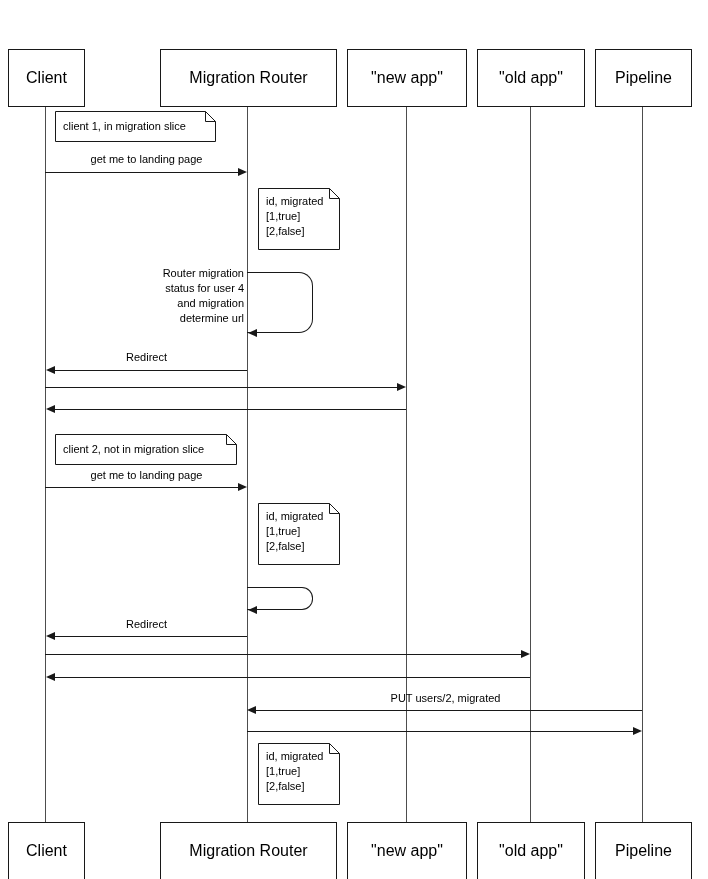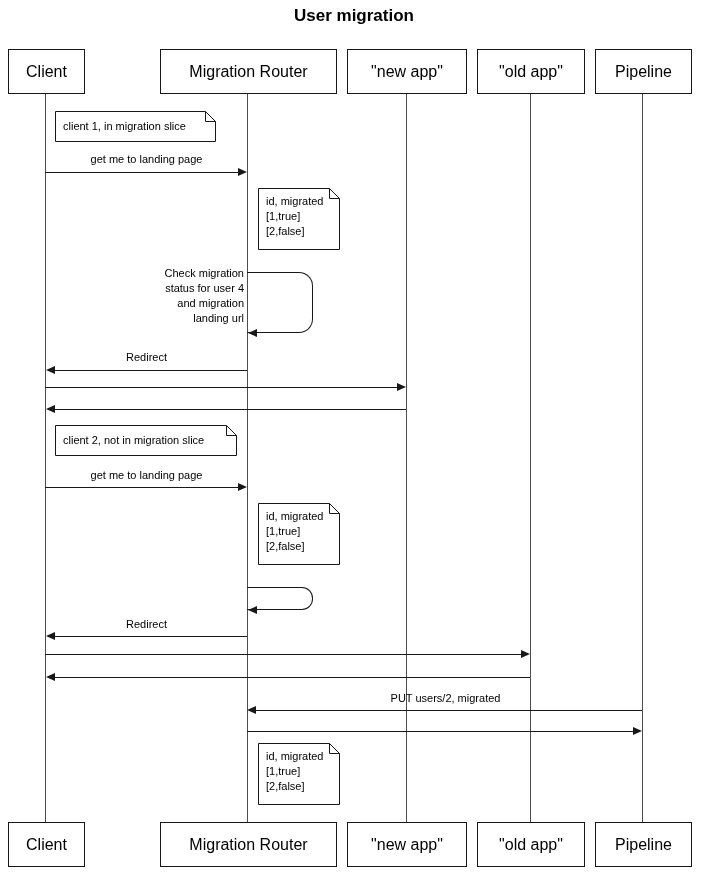--- a/index.html
+++ b/index.html
@@ -6,21 +6,21 @@
   html, body { background: #ffffff; }
   body { font-family: "Liberation Sans", sans-serif; color: #000; }
   .diagram { position: relative; width: 708px; height: 879px; background: #fff; overflow: hidden; }
 
   .title { position: absolute; left: 0; top: 6px; width: 100%; text-align: center;
            font-size: 17px; font-weight: bold; }
 
   .lifeline { position: absolute; top: 94px; height: 728px; width: 0;
               border-left: 1px solid #4d4d4d; }
 
-  .participant { position: absolute; height: 45px; border: 1.5px solid #181818;
+  .participant { position: absolute; height: 58px; border: 1.5px solid #181818;
                  background: #fff; display: flex; align-items: center; justify-content: center;
                  font-size: 16px; }
 
   .note { position: absolute; border-radius: 12px; }
   .note-bg { position: absolute; left: 0; top: 0; display: block; }
   .note-text { position: absolute; left: 8px; font-size: 11px; line-height: 15px; }
   .note-text.single { top: 8px; }
   .note-text.multi { top: 6px; }
 
   .msg-line { position: absolute; height: 0; border-top: 1px solid #181818; }
@@ -35,21 +35,20 @@
   .self-loop { position: absolute; border: 1px solid #181818; border-left: 0; }
   .self-loop.big { border-radius: 0 14px 14px 0; }
   .self-loop.small { border-radius: 0 11px 11px 0; }
   .self-text { position: absolute; font-size: 11px; line-height: 15px; text-align: right; }
 </style>
 </head>
 <body>
 
 <div class="diagram">
 
-  <div class="title">User migration</div>
 
   <div class="lifeline" style="left:45px"></div>
   <div class="lifeline" style="left:247px"></div>
   <div class="lifeline" style="left:406px"></div>
   <div class="lifeline" style="left:530px"></div>
   <div class="lifeline" style="left:642px"></div>
 
   <div class="participant" style="left:8px;top:49px;width:77px">
     <span>Client</span>
   </div>
@@ -84,39 +83,39 @@
       <path d="M71.5,0.5 L71.5,10.5 L81.5,10.5" fill="none" stroke="#181818" stroke-width="1"></path>
     </svg>
     <div class="note-text multi">
       <div>id, migrated</div>
       <div>[1,true]</div>
       <div>[2,false]</div>
     </div>
   </div>
 
   <div class="self-text" style="left:118px;top:266px;width:126px">
-    <div>Check migration</div>
+    <div>Router migration</div>
     <div>status for user 4</div>
     <div>and migration</div>
-    <div>landing url</div>
+    <div>determine url</div>
   </div>
   <div class="self-loop big" style="left:247px;top:272px;width:66px;height:61px"></div>
   <div class="arrow-left" style="left:248px;top:329px"></div>
 
   <div class="msg-label" style="left:46px;top:351px;width:201px">Redirect</div>
   <div class="msg-line" style="left:55px;top:370px;width:192px"></div>
   <div class="arrow-left" style="left:46px;top:366px"></div>
 
   <div class="msg-line" style="left:45px;top:387px;width:352px"></div>
   <div class="arrow-right" style="left:397px;top:383px"></div>
 
   <div class="msg-line" style="left:55px;top:409px;width:351px"></div>
   <div class="arrow-left" style="left:46px;top:405px"></div>
 
-  <div class="note" style="left:55px;top:425px;width:182px;height:31px">
+  <div class="note" style="left:55px;top:434px;width:182px;height:31px">
     <svg class="note-bg" width="182" height="31">
       <path d="M0.5,0.5 L171.5,0.5 L181.5,10.5 L181.5,30.5 L0.5,30.5 Z" fill="#ffffff" stroke="#181818" stroke-width="1"></path>
       <path d="M171.5,0.5 L171.5,10.5 L181.5,10.5" fill="none" stroke="#181818" stroke-width="1"></path>
     </svg>
     <div class="note-text single">client 2, not in migration slice</div>
   </div>
 
   <div class="msg-label" style="left:46px;top:469px;width:201px">get me to landing page</div>
   <div class="msg-line" style="left:45px;top:487px;width:193px"></div>
   <div class="arrow-right" style="left:238px;top:483px"></div>

